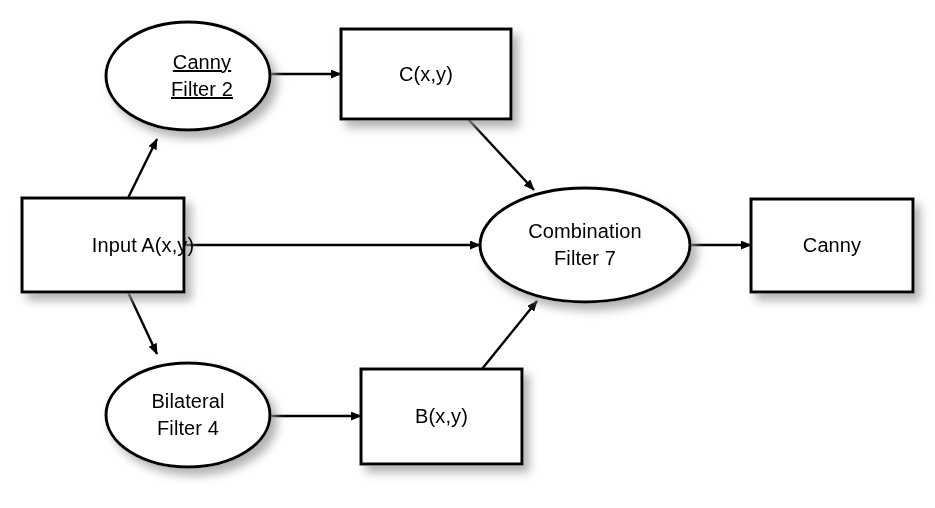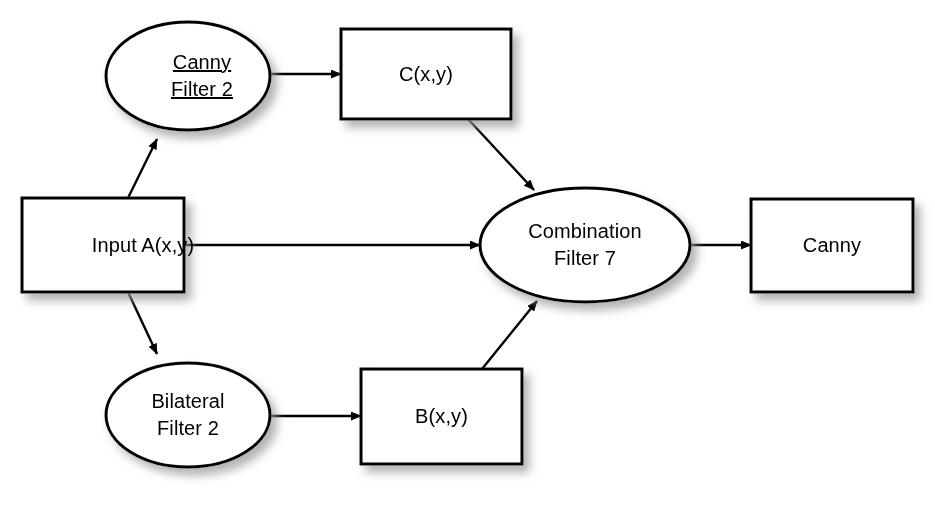--- a/index.html
+++ b/index.html
@@ -75,20 +75,20 @@
         <rect x="751" y="199" width="162" height="93" fill="#ffffff" stroke="#000000" stroke-width="3" filter="url(#node-shadow)"></rect>
       </g>
   </svg>
 
   <div id="labels-layer">
       <div class="node-label" style="left: 22px; top: 198px; width: 162px; height: 94px; padding-left: 40px;">Input A(x,y)</div>
       <div class="node-label" style="left: 120px; top: 22px; width: 164px; height: 108px; text-decoration: underline;">Canny
 Filter 2</div>
       <div class="node-label" style="left: 341px; top: 29px; width: 170px; height: 90px;">C(x,y)</div>
       <div class="node-label" style="left: 106px; top: 363px; width: 164px; height: 104px;">Bilateral
-Filter 2</div>
+Filter 4</div>
       <div class="node-label" style="left: 361px; top: 369px; width: 161px; height: 95px; text-align: right;">B(x,y)</div>
       <div class="node-label" style="left: 480px; top: 188px; width: 210px; height: 114px;">Combination
 Filter 7</div>
       <div class="node-label" style="left: 751px; top: 199px; width: 162px; height: 93px;">Canny</div>
     </div>
 
 </div>
 
 </body></html>

